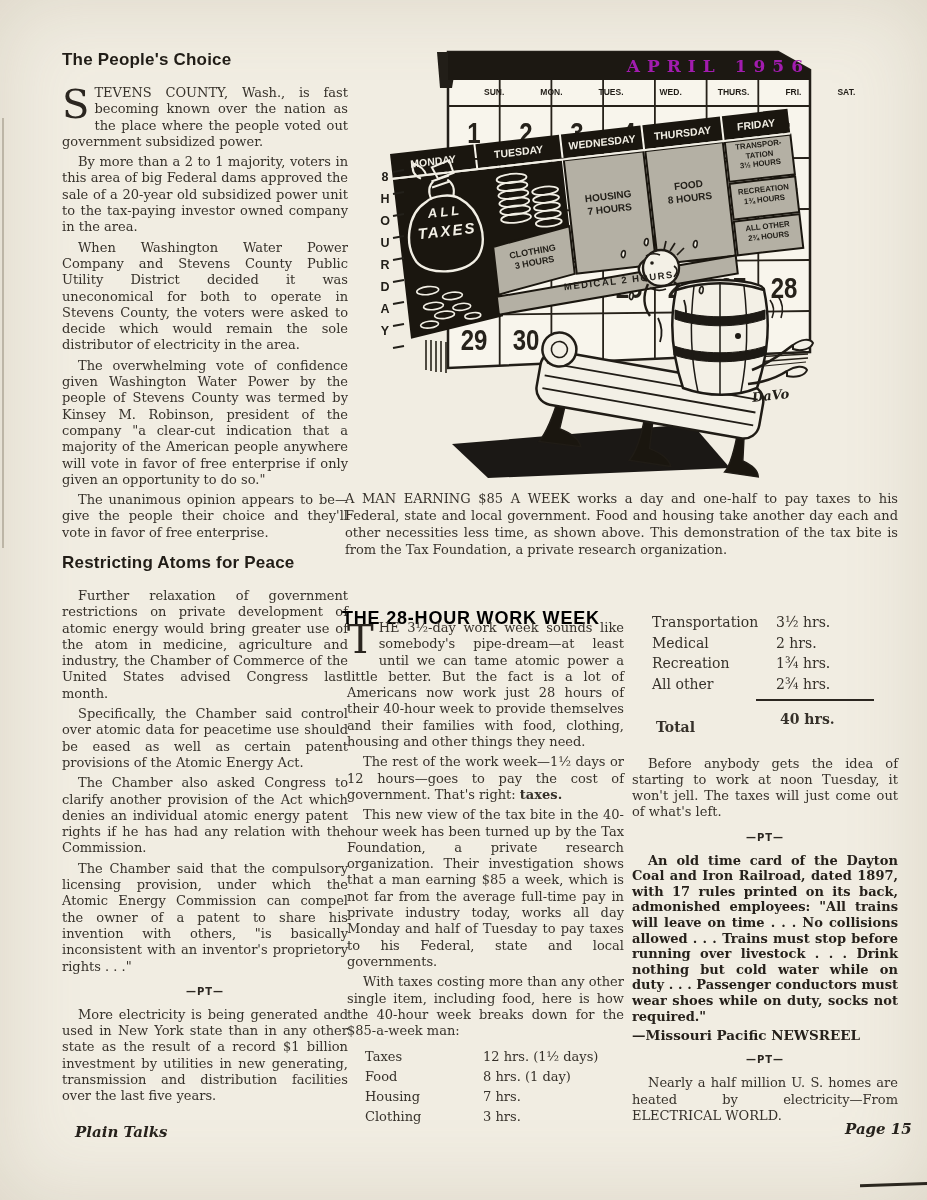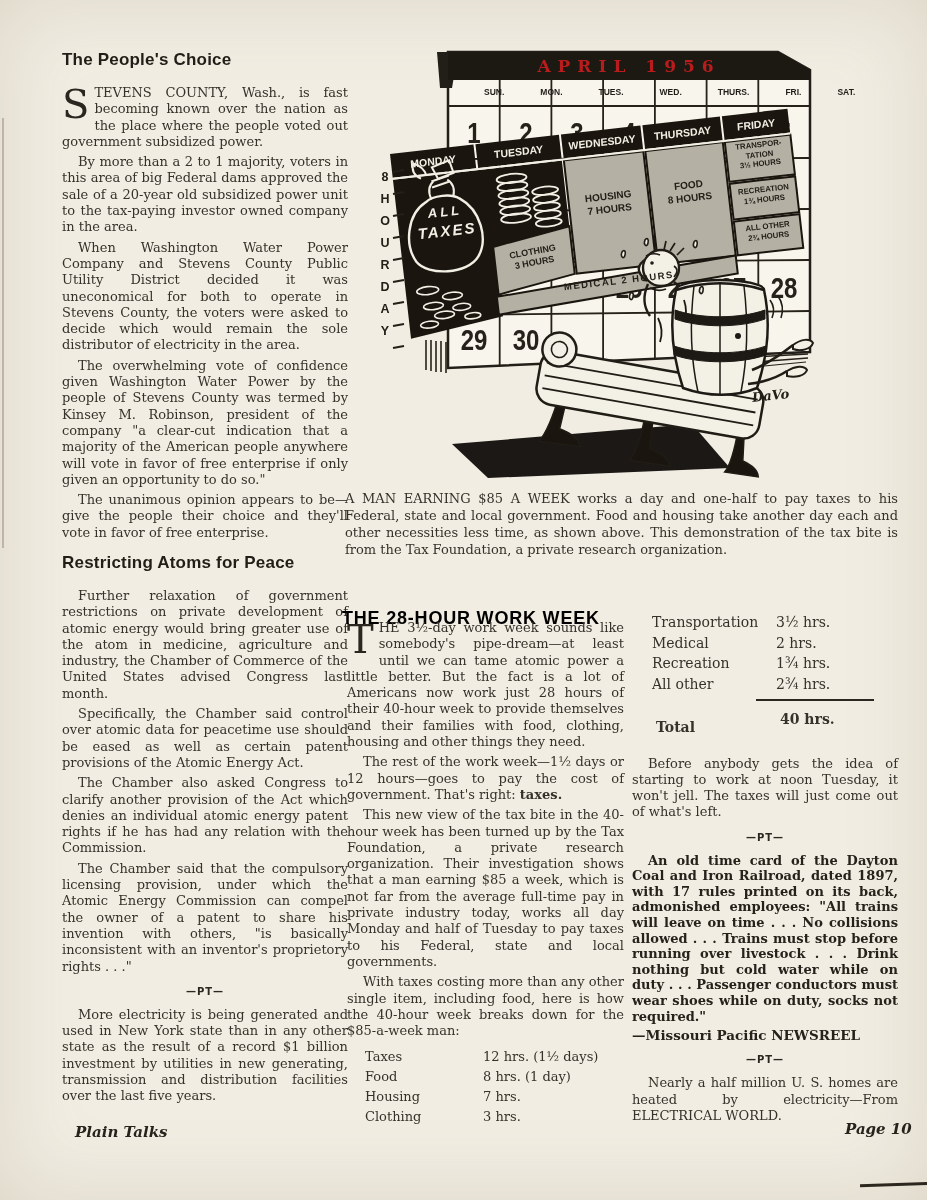--- a/index.html
+++ b/index.html
@@ -28,22 +28,22 @@
   .rule{border-top:2px solid #2b2620;width:118px;margin:5px 0 0 124px;}
   .trow2.total{font-weight:700;margin-top:8px;}
   .trow2.total .tl{padding-left:24px;margin-top:8px;}
   .bold-para{font-weight:700;font-size:13px;line-height:15.6px;text-align:justify;text-indent:16px;margin:2px 0 0 0;color:#26211b;}
   .attr{text-align:left;font-weight:700;font-size:13.5px;line-height:16px;margin-top:3px;color:#26211b;}
 
   .footer{position:absolute;font:700 15px/16px "DejaVu Serif",serif;font-style:italic;color:#26221c;}
 
   
   .art{position:absolute;left:0;top:0;width:927px;height:1200px;}
-  .cal-title{position:absolute;left:448px;top:54px;width:362px;text-align:center;
-             font:700 17px/24px "DejaVu Serif",serif;letter-spacing:7px;color:#b91c1c;}
+  .cal-title{position:absolute;left:448px;top:54px;width:362px;text-align:right;
+             font:700 17px/24px "DejaVu Serif",serif;letter-spacing:7px;color:#a21caf;}
   .cal-days{position:absolute;left:448px;top:83px;width:362px;display:flex;}
   .cal-days span{flex:1;text-align:center;font:700 8.5px/18px "Liberation Sans",sans-serif;color:#201c16;margin-left:36px;}
   .cd{position:absolute;width:52px;text-align:center;font:700 30px/46px "Liberation Sans",sans-serif;
       color:#26221b;transform:scaleX(.8);}
   .board{position:absolute;left:390px;top:154px;width:400px;height:210px;
          transform:rotate(-6.5deg);transform-origin:0 0;}
   .board div{position:absolute;}
   .bh{top:4px;text-align:center;font:700 10.5px/16px "Liberation Sans",sans-serif;color:#f1eee4;transform:skewX(-3deg);}
   .seg{text-align:center;font-weight:700;font-family:"Liberation Sans",sans-serif;color:#23201a;white-space:pre-line;}
   .bagtxt{text-align:center;font-style:italic;font-weight:700;font-family:"Liberation Sans",sans-serif;color:#f3f0e6;}
@@ -340,14 +340,14 @@
     </div>
     <p class="para" style="margin-top:18px">Before anybody gets the idea of starting to work at noon Tuesday, it won't jell. The taxes will just come out of what's left.</p>
     <div class="pt">—PT—</div>
     <p class="bold-para">An old time card of the Dayton Coal and Iron Railroad, dated 1897, with 17 rules printed on its back, admonished employees: "All trains will leave on time . . . No collisions allowed . . . Trains must stop before running over livestock . . . Drink nothing but cold water while on duty . . . Passenger conductors must wear shoes while on duty, socks not required."</p>
     <div class="attr">—Missouri Pacific NEWSREEL</div>
     <div class="pt">—PT—</div>
     <p class="para">Nearly a half million U. S. homes are heated by electricity—From ELECTRICAL WORLD.</p>
   </div>
 
   <div class="footer" style="left:75px;top:1124px">Plain Talks</div>
-  <div class="footer" style="left:845px;top:1121px">Page 10</div>
+  <div class="footer" style="left:845px;top:1121px">Page 15</div>
 </div>
 
 </body></html>

